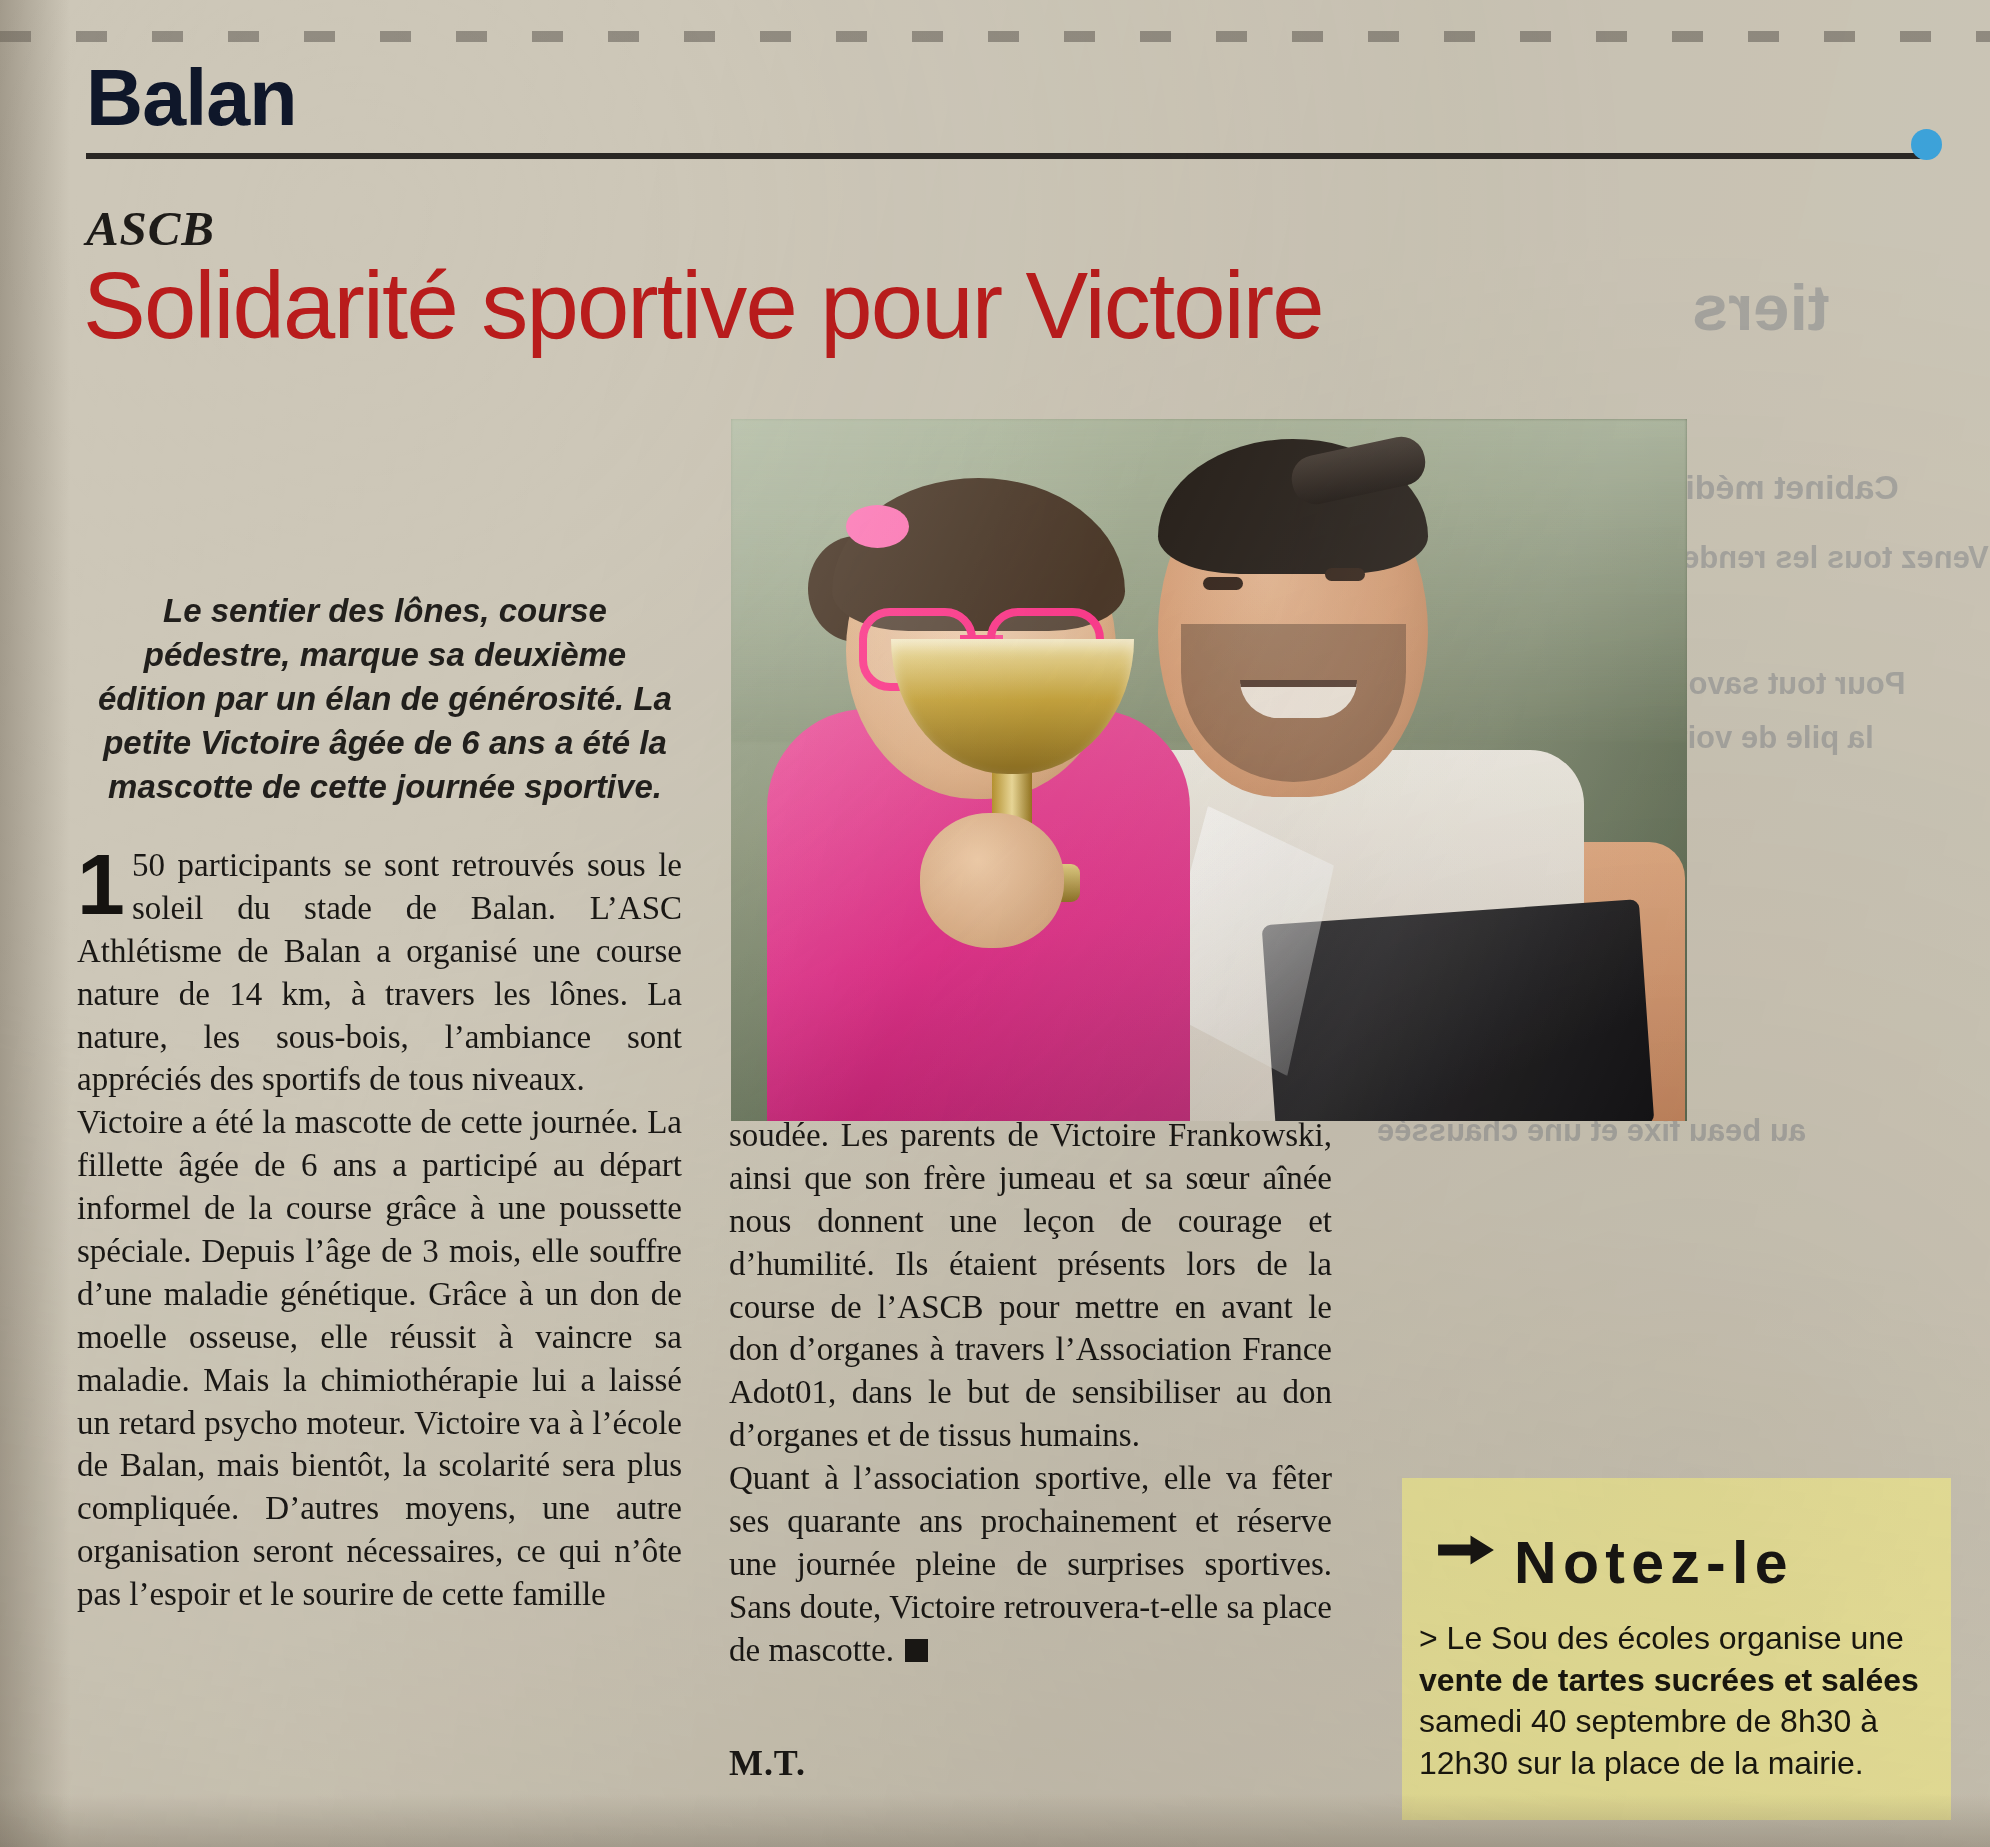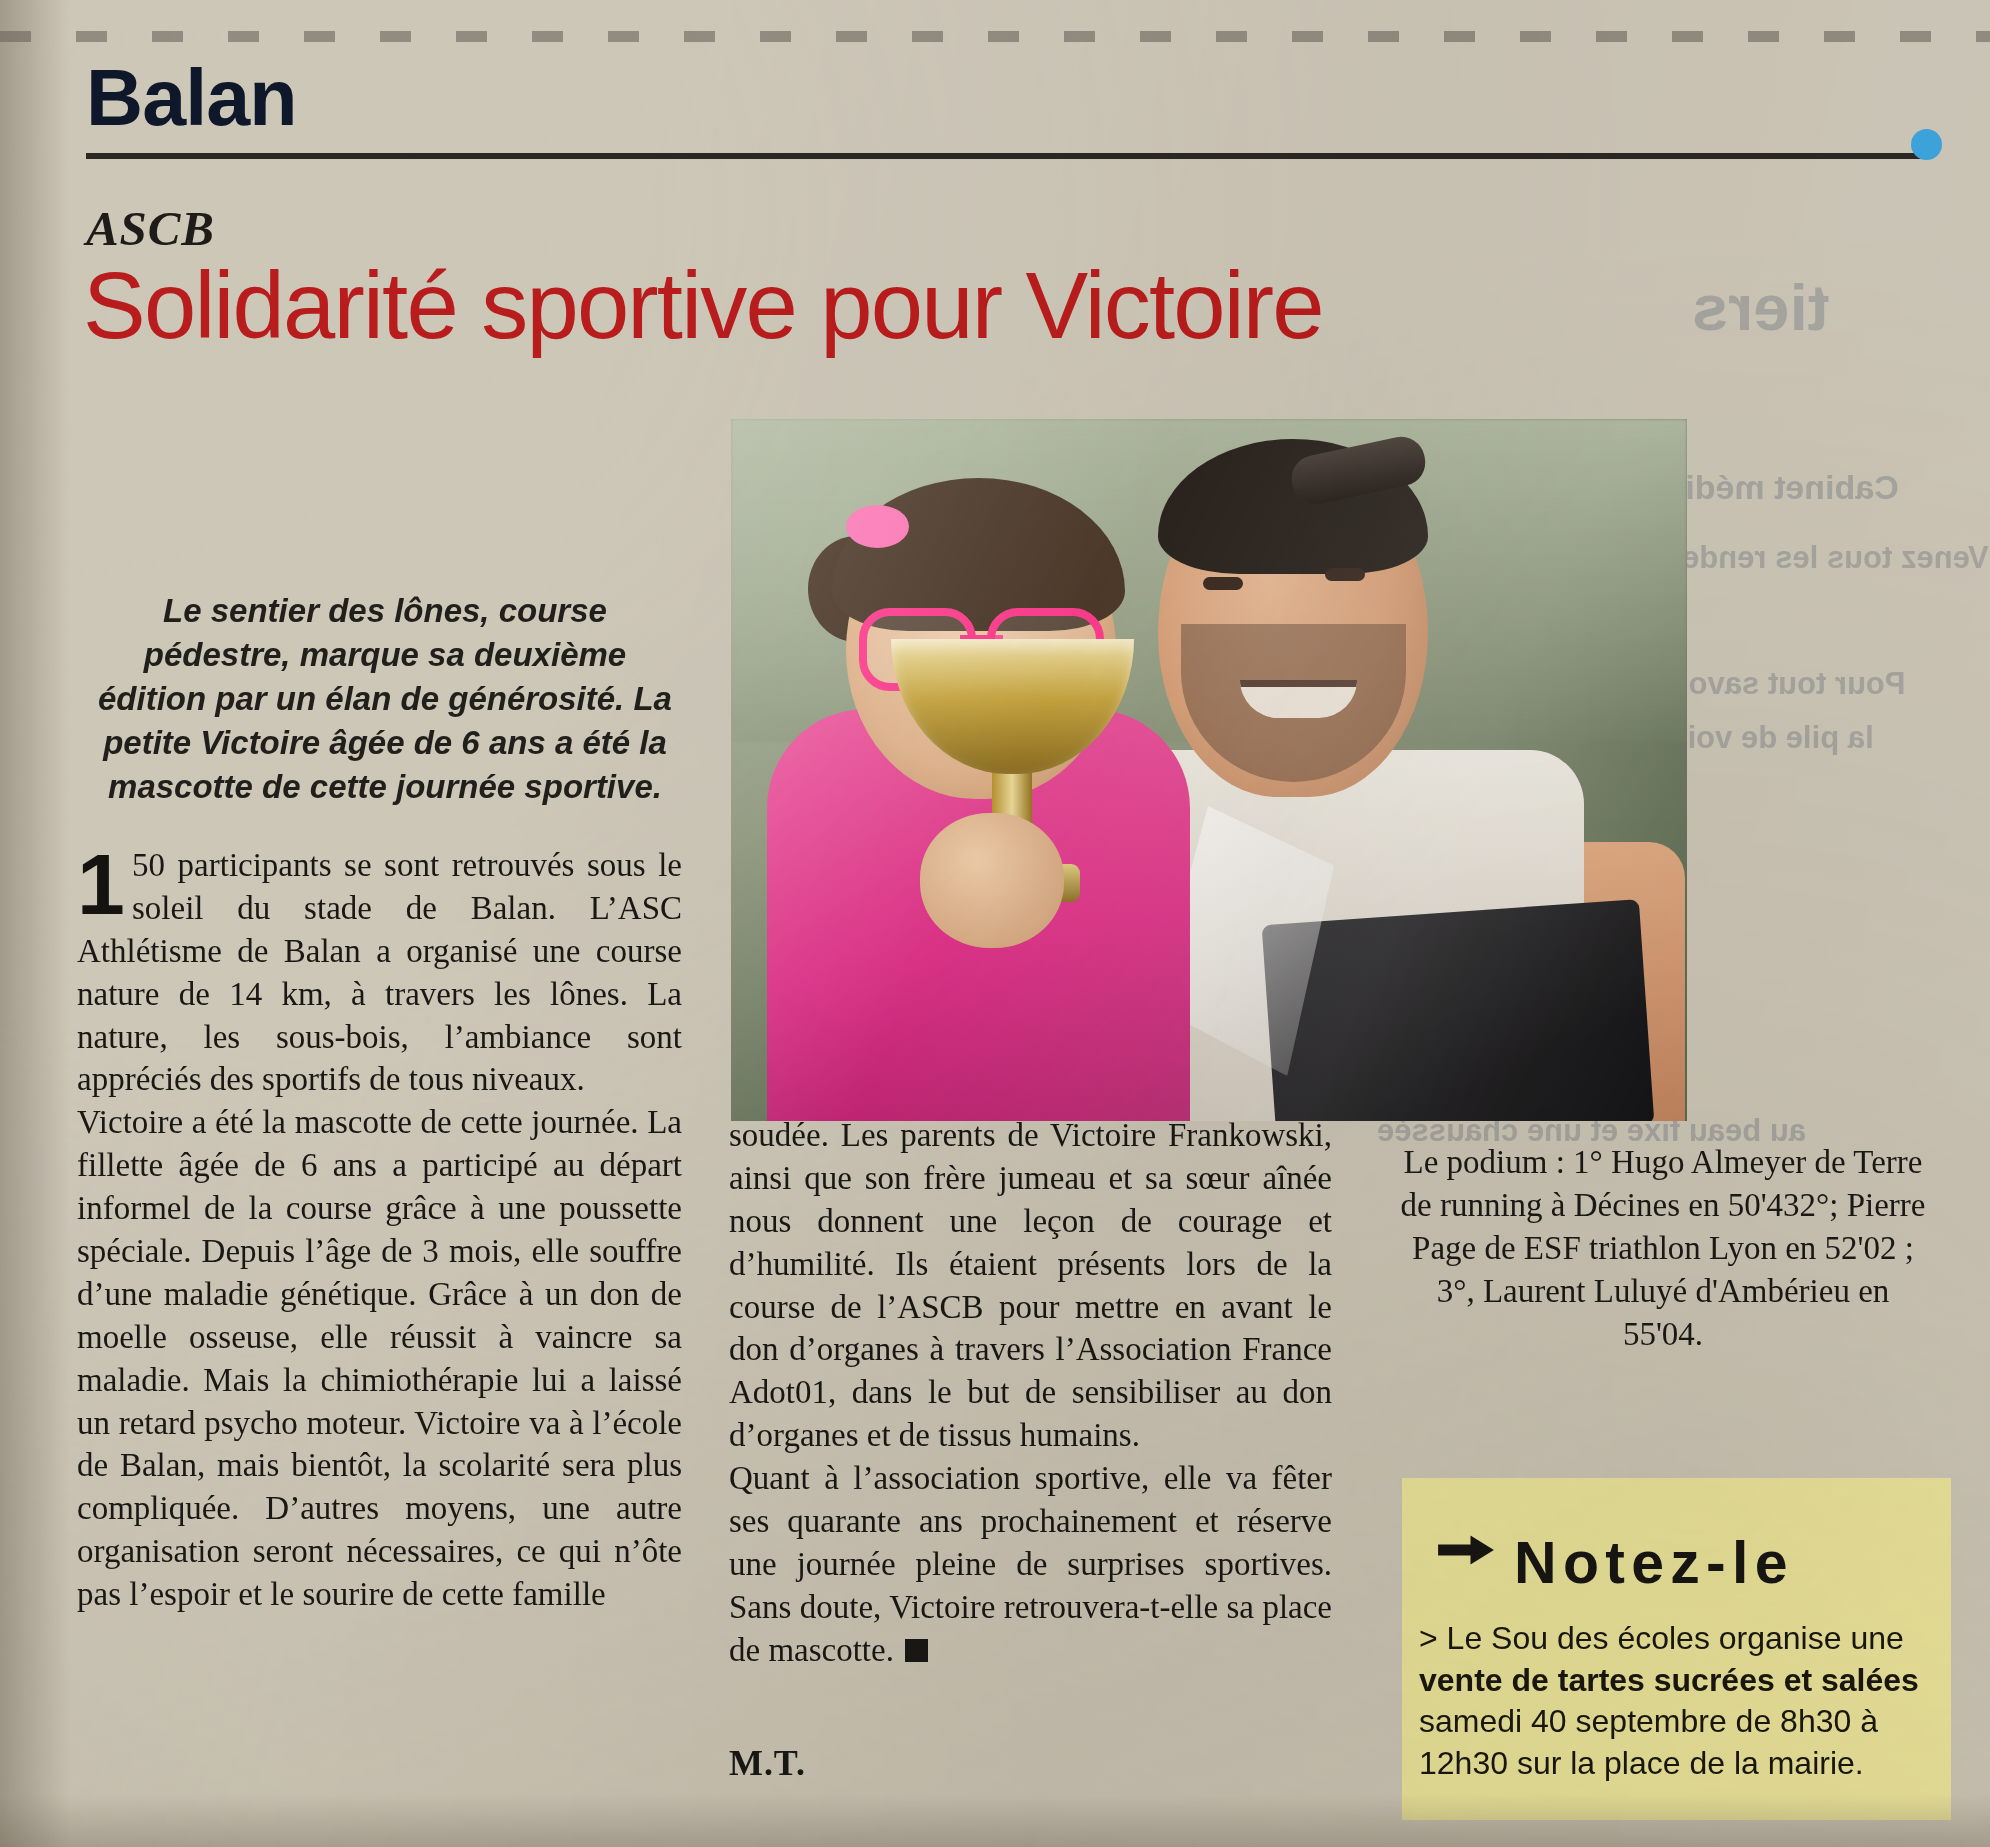--- a/index.html
+++ b/index.html
@@ -484,21 +484,20 @@
       <p><span>Victoire a été la mascotte de cette journée. La fillette âgée de 6 ans a participé au départ informel de la course grâce à une poussette spéciale. Depuis l’âge de 3 mois, elle souffre d’une maladie génétique. Grâce à un don de moelle osseuse, elle réussit à vaincre sa maladie. Mais la chimiothérapie lui a laissé un retard psycho moteur. Victoire va à l’école de Balan, mais bientôt, la scolarité sera plus compliquée. D’autres moyens, une autre organisation seront nécessaires, ce qui n’ôte pas l’espoir et le sourire de cette famille</span></p>
     </div>
 
     <div class="col col-2">
       <p><span>soudée. Les parents de Victoire Frankowski, ainsi que son frère jumeau et sa sœur aînée nous donnent une leçon de courage et d’humilité. Ils étaient présents lors de la course de l’ASCB pour mettre en avant le don d’organes à travers l’Association France Adot01, dans le but de sensibiliser au don d’organes et de tissus humains.</span></p>
       <p><span>Quant à l’association sportive, elle va fêter ses quarante ans prochainement et réserve une journée pleine de surprises sportives. Sans doute, Victoire retrouvera-t-elle sa place de mascotte.</span><span class="endmark"></span></p>
     </div>
 
     <div class="byline">M.T.</div>
 
-    <div class="caption">Le podium : 1° Hugo Almeyer de Terre de running à Décines en 50'432°; Pierre Page de ESF triathlon Lyon en 52'02 ; 3°, Laurent Luluyé d'Ambérieu en 55'04.</div>
 
     <div class="notez"></div>
     <svg class="notez-arrow" viewBox="0 0 62 40">
       <path d="M0 14 H36 V4 L62 20 L36 36 V26 H0 Z" fill="#181613"></path>
     </svg>
     <div class="notez-head" style="left:1514px;margin-top:15px;">Notez-le</div>
     <div class="notez-body"><span>&gt; Le Sou des écoles organise une </span><b>vente de tartes sucrées et salées</b><span> samedi 40 septembre de 8h30 à 12h30 sur la place de la mairie.</span></div>
 
   </div>
 

